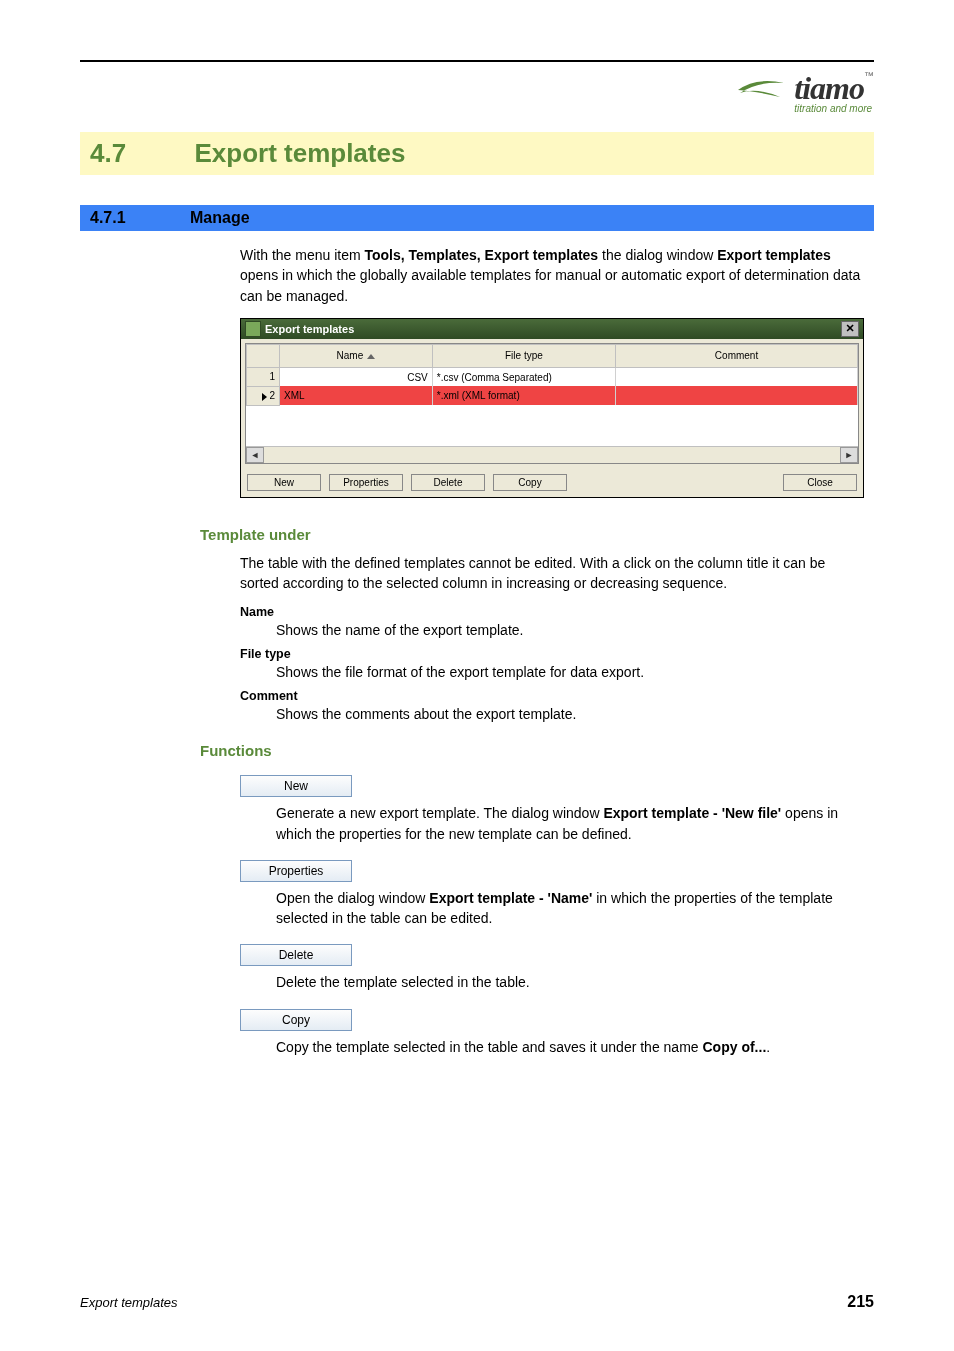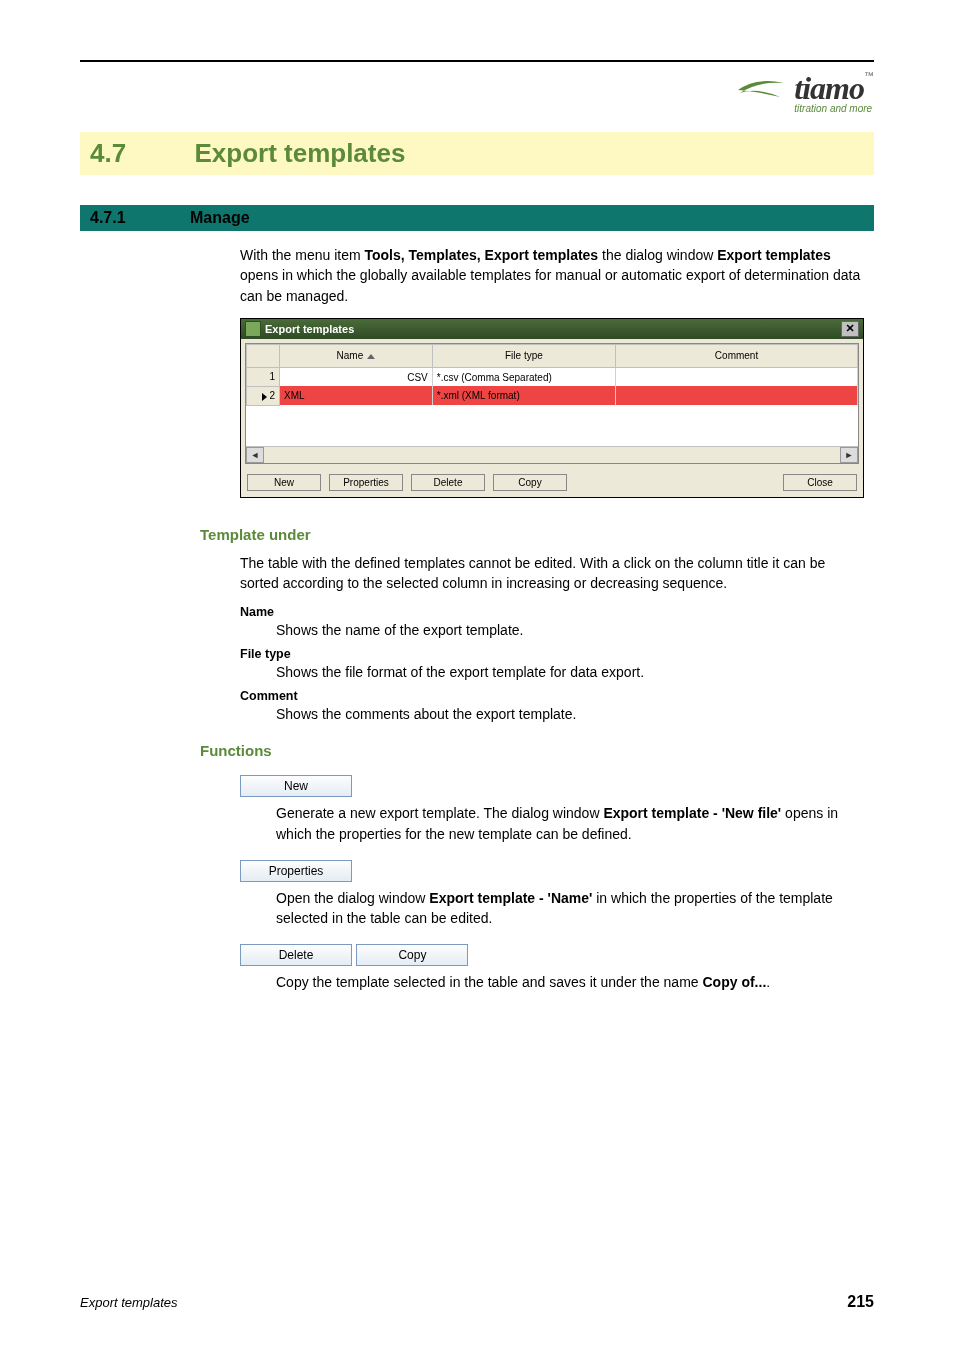--- a/index.html
+++ b/index.html
@@ -71,21 +71,21 @@
     display: inline-block;
     width: 100px;
   }
   .section-name {
     font-family: Arial, sans-serif;
     font-weight: 900;
     font-size: 26px;
     color: #5a8a3a;
   }
   .subsection {
-    background: #0f766e;
+    background: #3b82f6;
     padding: 4px 10px;
     margin: 8px 0 14px 0;
     display: flex;
   }
   .subsection-num {
     font-family: Arial, sans-serif;
     font-weight: 900;
     font-size: 16px;
     color: #000;
     width: 100px;
@@ -377,20 +377,21 @@
     <div class="fn-desc">
       <span>Generate a new export template. The dialog window </span><span class="bold">Export template - 'New file'</span><span> opens in which the properties for the new template can be defined.</span>
     </div>
 
     <div class="fn-btn">Properties</div>
     <div class="fn-desc">
       <span>Open the dialog window </span><span class="bold">Export template - 'Name'</span><span> in which the properties of the template selected in the table can be edited.</span>
     </div>
 
     <div class="fn-btn">Delete</div>
+    <div class="fn-desc">Delete the template selected in the table.</div>
 
     <div class="fn-btn">Copy</div>
     <div class="fn-desc">
       <span>Copy the template selected in the table and saves it under the name </span><span class="bold">Copy of...</span><span>.</span>
     </div>
   </div>
 
   <div class="footer">
     <span class="footer-left">Export templates</span>
     <span class="footer-right">215</span>

